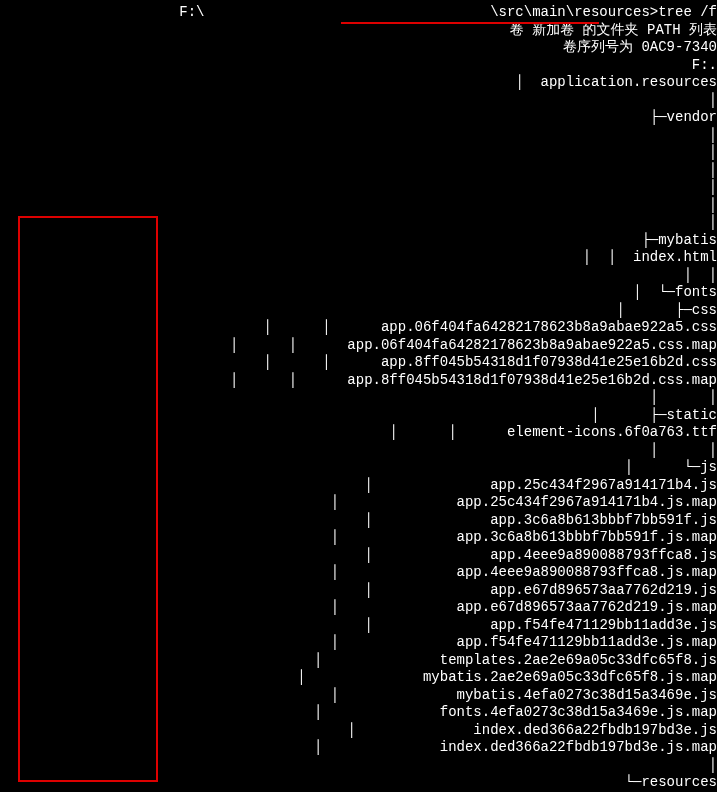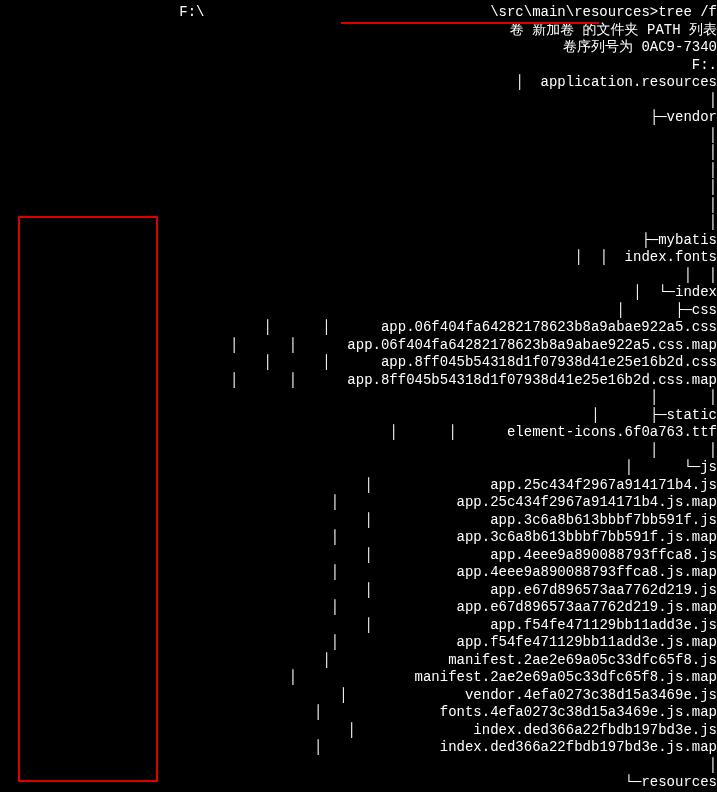--- a/index.html
+++ b/index.html
@@ -45,45 +45,45 @@
 <div class="line">│  application.resources</div>
 <div class="line">│</div>
 <div class="line">├─vendor</div>
 <div class="line">│</div>
 <div class="line">│</div>
 <div class="line">│</div>
 <div class="line">│</div>
 <div class="line">│</div>
 <div class="line">│</div>
 <div class="line">├─mybatis</div>
-<div class="line">│  │  index.fonts</div>
+<div class="line">│  │  index.html</div>
 <div class="line">│  │</div>
-<div class="line">│  └─index</div>
+<div class="line">│  └─fonts</div>
 <div class="line">│      ├─css</div>
 <div class="line">│      │      app.06f404fa64282178623b8a9abae922a5.css</div>
 <div class="line">│      │      app.06f404fa64282178623b8a9abae922a5.css.map</div>
 <div class="line">│      │      app.8ff045b54318d1f07938d41e25e16b2d.css</div>
 <div class="line">│      │      app.8ff045b54318d1f07938d41e25e16b2d.css.map</div>
 <div class="line">│      │</div>
 <div class="line">│      ├─static</div>
 <div class="line">│      │      element-icons.6f0a763.ttf</div>
 <div class="line">│      │</div>
 <div class="line">│      └─js</div>
 <div class="line">│              app.25c434f2967a914171b4.js</div>
 <div class="line">│              app.25c434f2967a914171b4.js.map</div>
 <div class="line">│              app.3c6a8b613bbbf7bb591f.js</div>
 <div class="line">│              app.3c6a8b613bbbf7bb591f.js.map</div>
 <div class="line">│              app.4eee9a890088793ffca8.js</div>
 <div class="line">│              app.4eee9a890088793ffca8.js.map</div>
 <div class="line">│              app.e67d896573aa7762d219.js</div>
 <div class="line">│              app.e67d896573aa7762d219.js.map</div>
 <div class="line">│              app.f54fe471129bb11add3e.js</div>
 <div class="line">│              app.f54fe471129bb11add3e.js.map</div>
-<div class="line">│              manifest.2ae2e69a05c33dfc65f8.js</div>
-<div class="line">│              manifest.2ae2e69a05c33dfc65f8.js.map</div>
-<div class="line">│              vendor.4efa0273c38d15a3469e.js</div>
+<div class="line">│              templates.2ae2e69a05c33dfc65f8.js</div>
+<div class="line">│              mybatis.2ae2e69a05c33dfc65f8.js.map</div>
+<div class="line">│              mybatis.4efa0273c38d15a3469e.js</div>
 <div class="line">│              fonts.4efa0273c38d15a3469e.js.map</div>
 <div class="line">│              index.ded366a22fbdb197bd3e.js</div>
 <div class="line">│              index.ded366a22fbdb197bd3e.js.map</div>
 <div class="line">│</div>
 <div class="line">└─resources</div>
 
 <div class="red-box"></div>
 
 </body></html>

